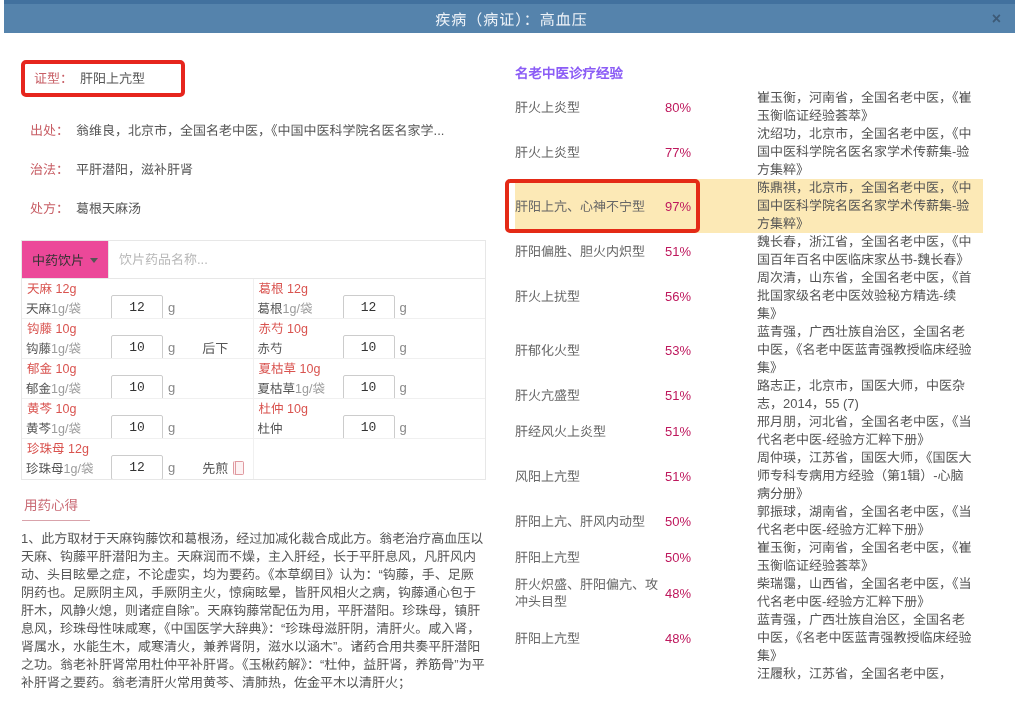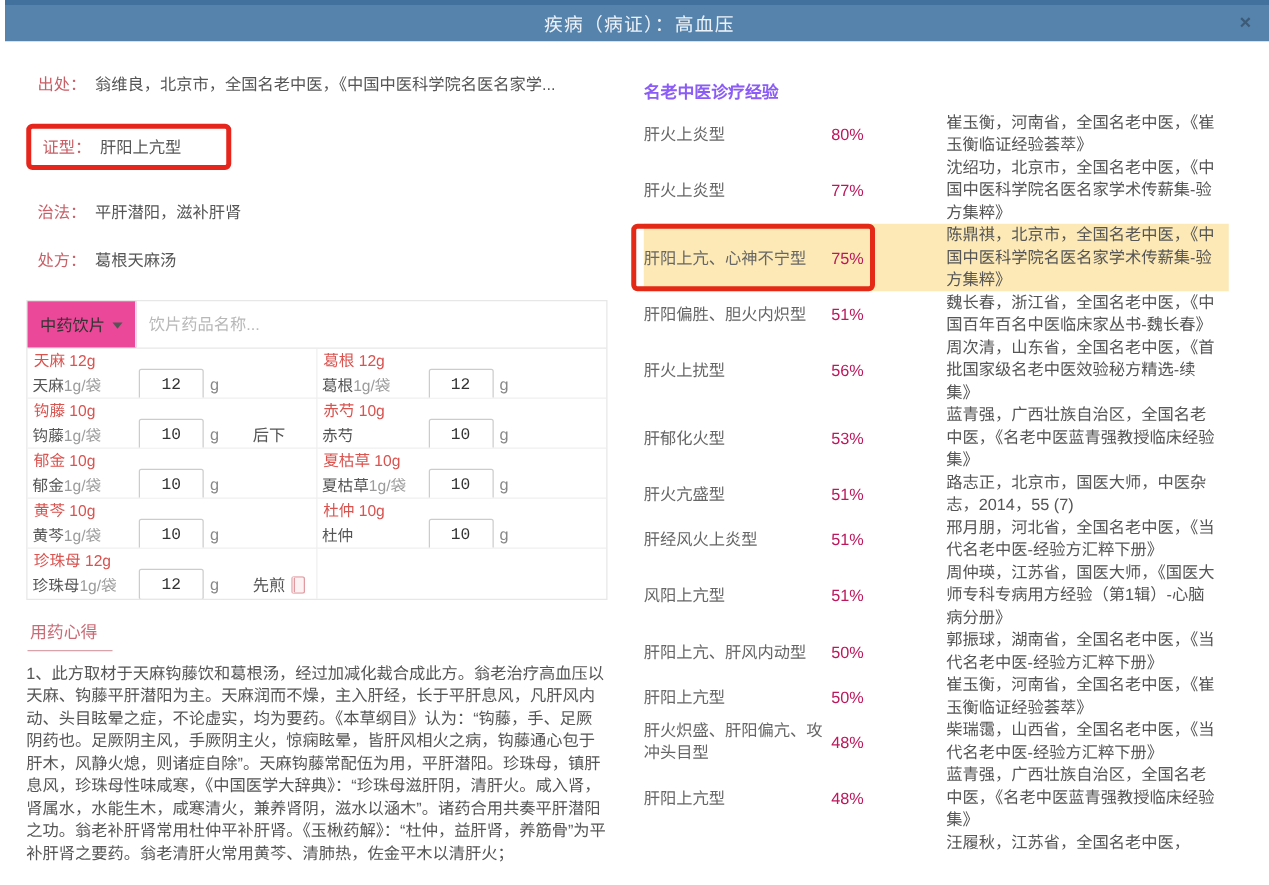--- a/index.html
+++ b/index.html
@@ -68,22 +68,22 @@
 
 <div>
 
   <div class="dlg-header">
     <span class="dlg-title">疾病（病证）：高血压</span>
     <span class="dlg-close">×</span>
   </div>
 
   <div class="left-col">
     <div>
+        <div class="field"><span class="fieldbox boxed"><span class="flabel">证型：</span><span class="fvalue">肝阳上亢型</span></span></div>
         <div class="field"><span class="fieldbox"><span class="flabel">出处：</span><span class="fvalue">翁维良，北京市，全国名老中医，《中国中医科学院名医名家学...</span></span></div>
-        <div class="field"><span class="fieldbox boxed"><span class="flabel">证型：</span><span class="fvalue">肝阳上亢型</span></span></div>
         <div class="field"><span class="fieldbox"><span class="flabel">治法：</span><span class="fvalue">平肝潜阳，滋补肝肾</span></span></div>
         <div class="field"><span class="fieldbox"><span class="flabel">处方：</span><span class="fvalue">葛根天麻汤</span></span></div>
       </div>
 
     <div class="med-table">
       <div class="med-header">
         <div class="dropdown">
           <span>中药饮片</span>
           <span class="caret"></span>
         </div>
@@ -183,21 +183,21 @@
           <div class="epct">80%</div>
           <div class="esrc">崔玉衡，河南省，全国名老中医，《崔玉衡临证经验荟萃》</div>
         </div>
         <div class="entry">
           <div class="etype">肝火上炎型</div>
           <div class="epct">77%</div>
           <div class="esrc">沈绍功，北京市，全国名老中医，《中国中医科学院名医名家学术传薪集-验方集粹》</div>
         </div>
         <div class="entry hl">
           <div class="etype">肝阳上亢、心神不宁型</div>
-          <div class="epct">75%</div>
+          <div class="epct">97%</div>
           <div class="esrc">陈鼎祺，北京市，全国名老中医，《中国中医科学院名医名家学术传薪集-验方集粹》</div>
           <div class="redbox"></div>
         </div>
         <div class="entry">
           <div class="etype">肝阳偏胜、胆火内炽型</div>
           <div class="epct">51%</div>
           <div class="esrc">魏长春，浙江省，全国名老中医，《中国百年百名中医临床家丛书-魏长春》</div>
         </div>
         <div class="entry">
           <div class="etype">肝火上扰型</div>

